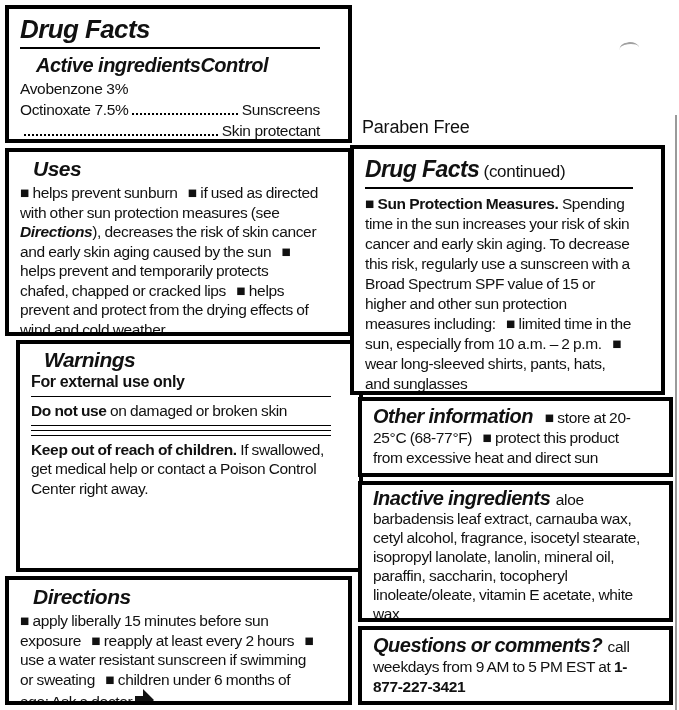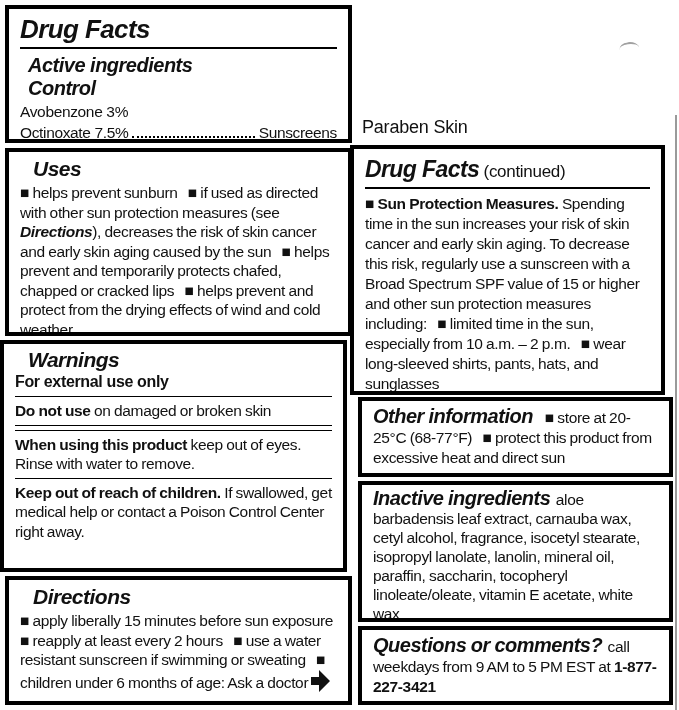--- a/index.html
+++ b/index.html
@@ -3,26 +3,26 @@
 <meta charset="utf-8">
 <style>
   html,body{margin:0;padding:0;background:#ffffff;}
   body{
     width:679px;height:710px;position:relative;overflow:hidden;
     font-family:"Liberation Sans","DejaVu Sans",sans-serif;
     color:#111;
   }
   .panel{
     position:absolute;box-sizing:border-box;background:#fff;
-    border:4px solid #000;padding:5px 11px 4px 11px;overflow:hidden;
+    border:4px solid #000;padding:5px 28px 4px 11px;overflow:hidden;
   }
   
   .p-facts{left:5px;top:5px;width:347px;height:138px;}
   .p-uses{left:5px;top:148px;width:347px;height:188px;}
-  .p-warnings{left:0;top:340px;width:347px;height:232px;padding-top:4px;}
+  .p-warnings{left:16px;top:340px;width:347px;height:232px;padding-top:4px;}
   .p-directions{left:5px;top:576px;width:347px;height:129px;}
   
   .p-continued{left:350px;top:145px;width:315px;height:250px;}
   .p-other{left:358px;top:397px;width:315px;height:80px;}
   .p-inactive{left:358px;top:481px;width:315px;height:141px;padding-top:4px;}
   .p-questions{left:358px;top:626px;width:315px;height:79px;}
 
   .main-title{
     font-size:26px;font-weight:bold;font-style:italic;
     letter-spacing:-0.6px;line-height:30px;
@@ -45,21 +45,21 @@
   .seg-b{font-weight:bold;}
   .seg-bi{font-weight:bold;font-style:italic;}
   .bold-lead{font-weight:bold;}
   .subtitle{
     font-size:16px;font-weight:bold;letter-spacing:-0.35px;line-height:20px;
   }
   .inline-heading{
     font-size:20px;font-weight:bold;font-style:italic;
     letter-spacing:-0.5px;padding-right:5px;
   }
-  .col-row{display:flex;margin:2px 0 1px 8px;flex-direction:column;}
+  .col-row{display:flex;margin:2px 0 1px 16px;}
   .col-head{
     font-size:20px;font-weight:bold;font-style:italic;letter-spacing:-0.5px;
   }
   .ing-row{
     display:flex;align-items:baseline;font-size:15.5px;line-height:21px;
     letter-spacing:-0.35px;
   }
   .leader{flex:1;border-bottom:2px dotted #000;margin:0 4px 3px 4px;min-width:12px;}
   .purpose{white-space:nowrap;}
   .paraben{
@@ -104,33 +104,32 @@
   <div class="body-text tight"><span>■ helps prevent sunburn   ■ if used as directed with other sun protection measures (see </span><span class="seg-bi">Directions</span><span>), decreases the risk of skin cancer and early skin aging caused by the sun   ■ helps prevent and temporarily protects chafed, chapped or cracked lips   ■ helps prevent and protect from the drying effects of wind and cold weather</span></div>
 </div>
 
 <div class="panel p-warnings">
   <div class="panel-title" style="margin-bottom:0;">Warnings</div>
   <div class="subtitle">For external use only</div>
   <hr class="hairline-thin">
   <div class="body-text tight"><span class="bold-lead">Do not use</span><span> on damaged or broken skin</span></div>
   <hr class="hairline-thin">
   <hr class="hairline-thin">
-  <div class="body-text tight"><span class="bold-lead">When using this product</span><span> keep out of eyes. Rinse with water to remove.</span></div>
   <hr class="hairline-thin">
   <div class="body-text tight"><span class="bold-lead">Keep out of reach of children.</span><span> If swallowed, get medical help or contact a Poison Control Center right away.</span></div>
 </div>
 
 <div class="panel p-directions">
   <div class="panel-title">Directions</div>
   <div class="body-text tight"><span><span>■ apply liberally 15 minutes before sun exposure   ■ reapply at least every 2 hours   ■ use a water resistant sunscreen if swimming or sweating   ■ children under 6 months of age: Ask a doctor</span></span><svg class="arrow-icon" width="19" height="22" viewBox="0 0 19 22">
         <polygon points="0,7 8,7 8,0 19,11 8,22 8,15 0,15" fill="#111"></polygon>
       </svg></div>
 </div>
 
-<div class="paraben">Paraben Skin</div>
+<div class="paraben">Paraben Free</div>
 
 <div class="panel p-continued">
   <div><span class="main-title" style="font-size:23px;">Drug Facts</span><span class="title-suffix"> (continued)</span></div>
   <hr class="hairline">
   <div class="body-text"><span class="seg-b">■ Sun Protection Measures.</span><span> Spending time in the sun increases your risk of skin cancer and early skin aging. To decrease this risk, regularly use a sunscreen with a Broad Spectrum SPF value of 15 or higher and other sun protection measures including:   ■ limited time in the sun, especially from 10 a.m. – 2 p.m.   ■ wear long-sleeved shirts, pants, hats, and sunglasses</span></div>
 </div>
 
 <div class="panel p-other">
   <div class="body-text"><span class="inline-heading">Other information</span><span><span>  ■ store at 20-25°C (68-77°F)   ■ protect this product from excessive heat and direct sun</span></span></div>
 </div>

